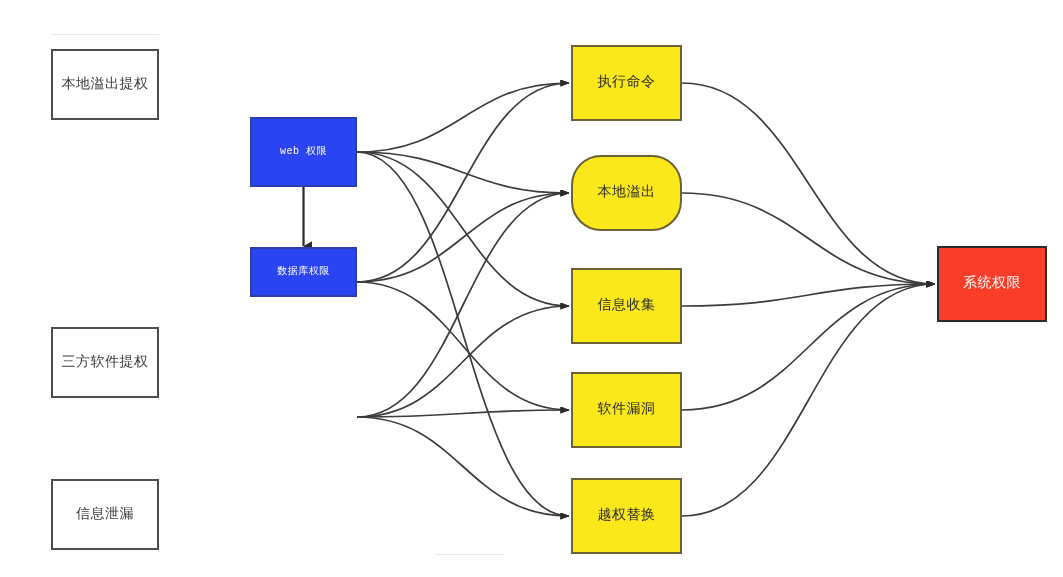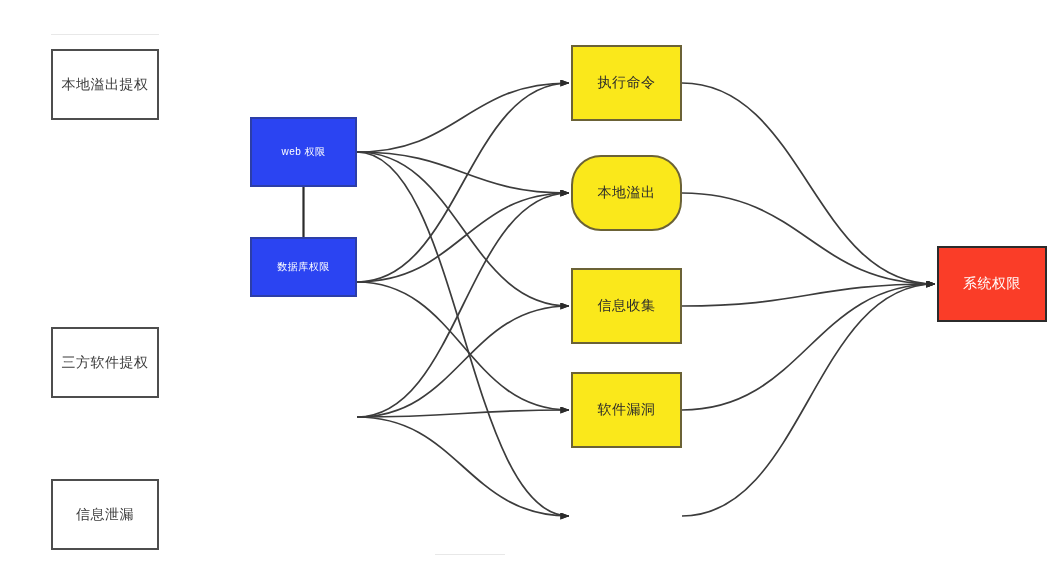--- a/index.html
+++ b/index.html
@@ -29,20 +29,21 @@
   .node {
     position: absolute;
     box-sizing: border-box;
     display: flex;
     align-items: center;
     justify-content: center;
     text-align: right;
     line-height: 1.25;
     white-space: pre-line;
     letter-spacing: 0.5px;
+    font-family: Liberation Mono, monospace;
   }
   .node-legend {
     background: #ffffff;
     border: 2px solid #4d4d4d;
     color: #3a3a3a;
     font-size: 14px;
   }
   .node-source {
     background: #2b44f2;
     border: 2px solid #2c3ea8;
@@ -110,25 +111,26 @@
         <path d="M682,410 C803.44,410 813.56,284 935,284" class="edge-path" marker-end="url(#arrowhead)"></path>
         <path d="M682,516 C803.44,516 813.56,284 935,284" class="edge-path" marker-end="url(#arrowhead)"></path>
       </g>
   </svg>
 
   <div class="node node-legend" style="left: 51px; top: 49px; width: 108px; height: 71px;">本地溢出提权</div>
   <div class="node node-legend" style="left: 51px; top: 327px; width: 108px; height: 71px;">三方软件提权</div>
   <div class="node node-legend" style="left: 51px; top: 479px; width: 108px; height: 71px;">信息泄漏</div>
 
   <div class="node node-source" style="left: 250px; top: 117px; width: 107px; height: 70px;">web 权限</div>
-  <div class="node node-source" style="left: 250px; top: 237px; width: 107px; height: 60px;">数据库权限</div>
+  <div class="node node-source" style="left: 250px; top: 247px; width: 107px; height: 50px;">数据库权限</div>
 
   <div class="node node-method" style="left: 571px; top: 45px; width: 111px; height: 76px;">执行命令</div>
   <div class="node node-method" style="left: 571px; top: 155px; width: 111px; height: 76px; border-radius: 30px;">本地溢出</div>
   <div class="node node-method" style="left: 571px; top: 268px; width: 111px; height: 76px;">信息收集</div>
   <div class="node node-method" style="left: 571px; top: 372px; width: 111px; height: 76px;">软件漏洞</div>
+  <div class="node node-method" style="left: 571px; top: 478px; width: 111px; height: 76px;">越权替换</div>
 
   <div class="node node-target" style="left: 937px; top: 246px; width: 110px; height: 76px;">系统权限</div>
 
   <div class="rule" style="left: 51px; top: 34px; width: 108px;"></div>
   <div class="rule" style="left: 435px; top: 554px; width: 70px;"></div>
 
 </div>
 
 </body></html>

